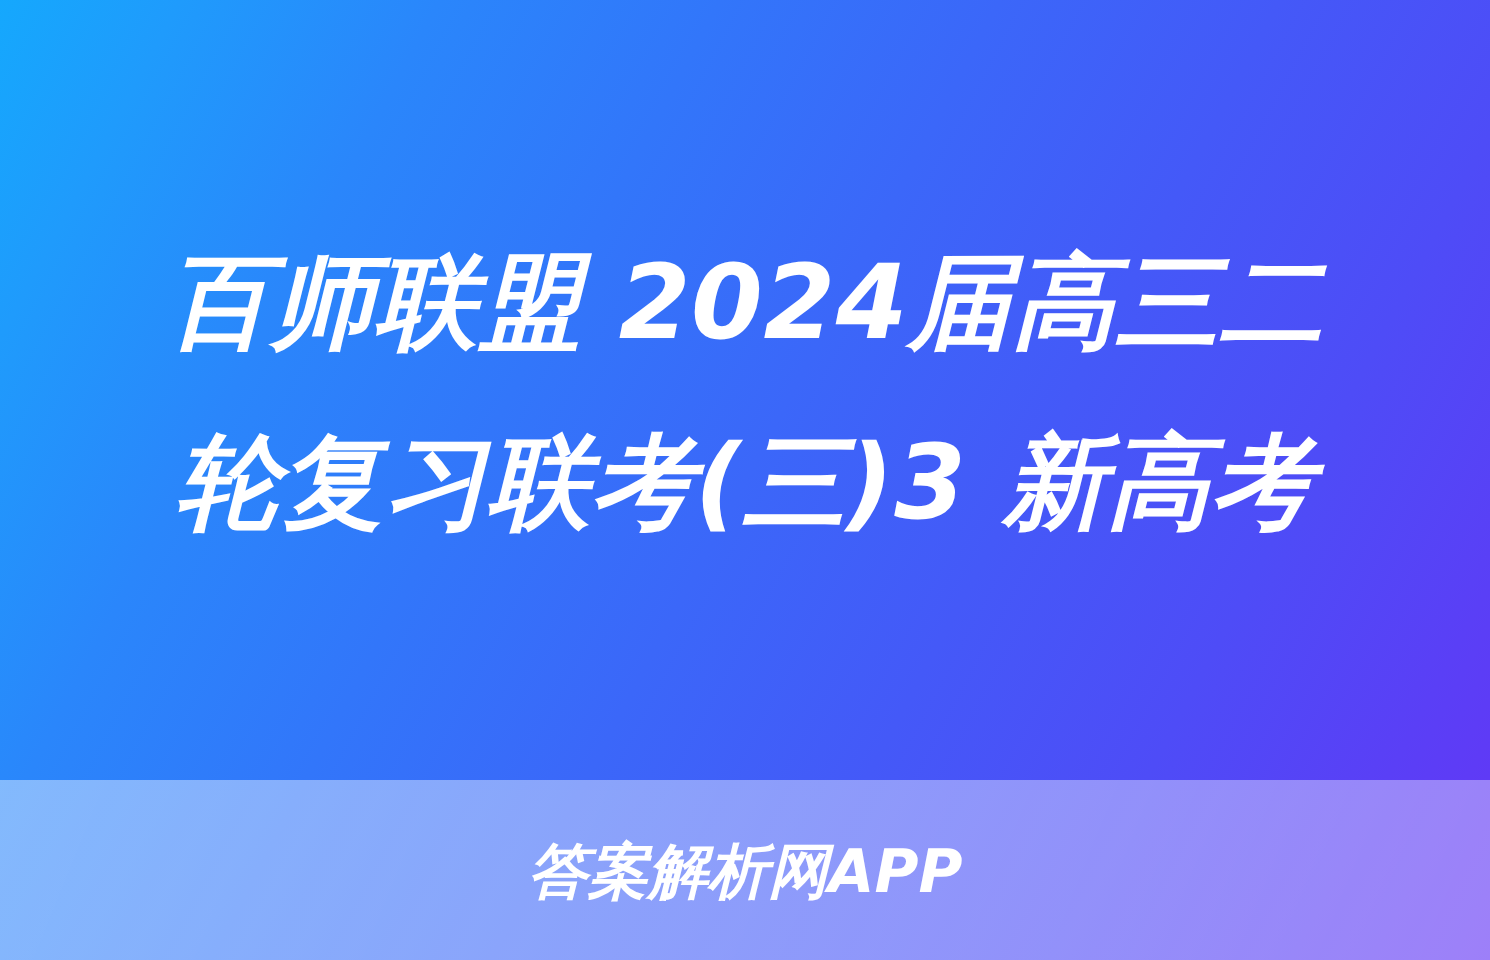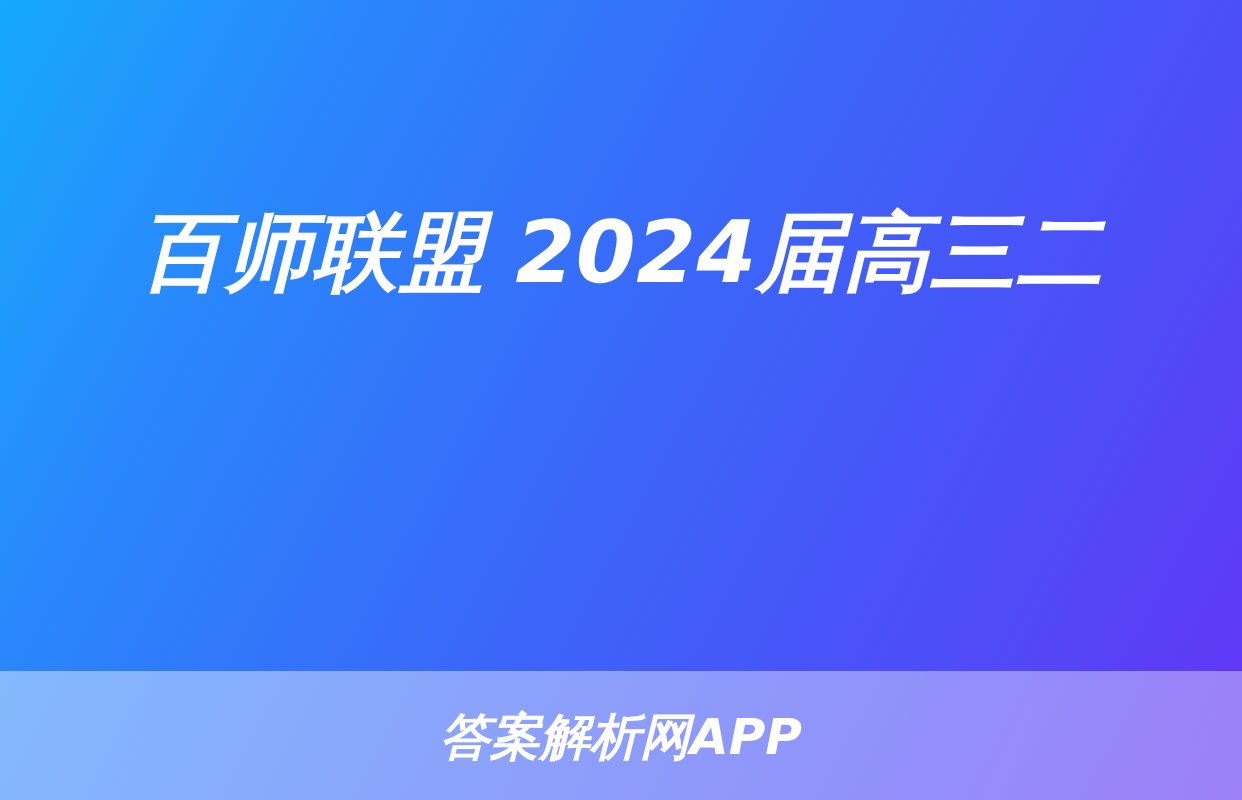--- a/index.html
+++ b/index.html
@@ -58,21 +58,21 @@
   .headline .line.l3 {
     letter-spacing: 1px;
   }
 
   
   .footer-band {
     position: absolute;
     left: 0;
     right: 0;
     bottom: 0;
-    height: 129px;
+    height: 150px;
     background: linear-gradient(112deg,
         rgba(255,255,255,0.42) 0%,
         rgba(255,255,255,0.40) 45%,
         rgba(255,255,255,0.37) 100%);
     display: flex;
     align-items: center;
     justify-content: center;
   }
 
   .footer-band .watermark {
@@ -87,19 +87,20 @@
     transform: translateY(1px);
   }
 </style>
 </head>
 <body>
 
 <div class="poster">
 
   <div class="headline">
     <span class="line l1">百师联盟 2024届高三二</span>
+    <span class="line l2">轮复习联考(三)3 新高考</span>
   </div>
 
   <div class="footer-band">
     <span class="watermark">答案解析网APP</span>
   </div>
 
 </div>
 
 </body></html>

